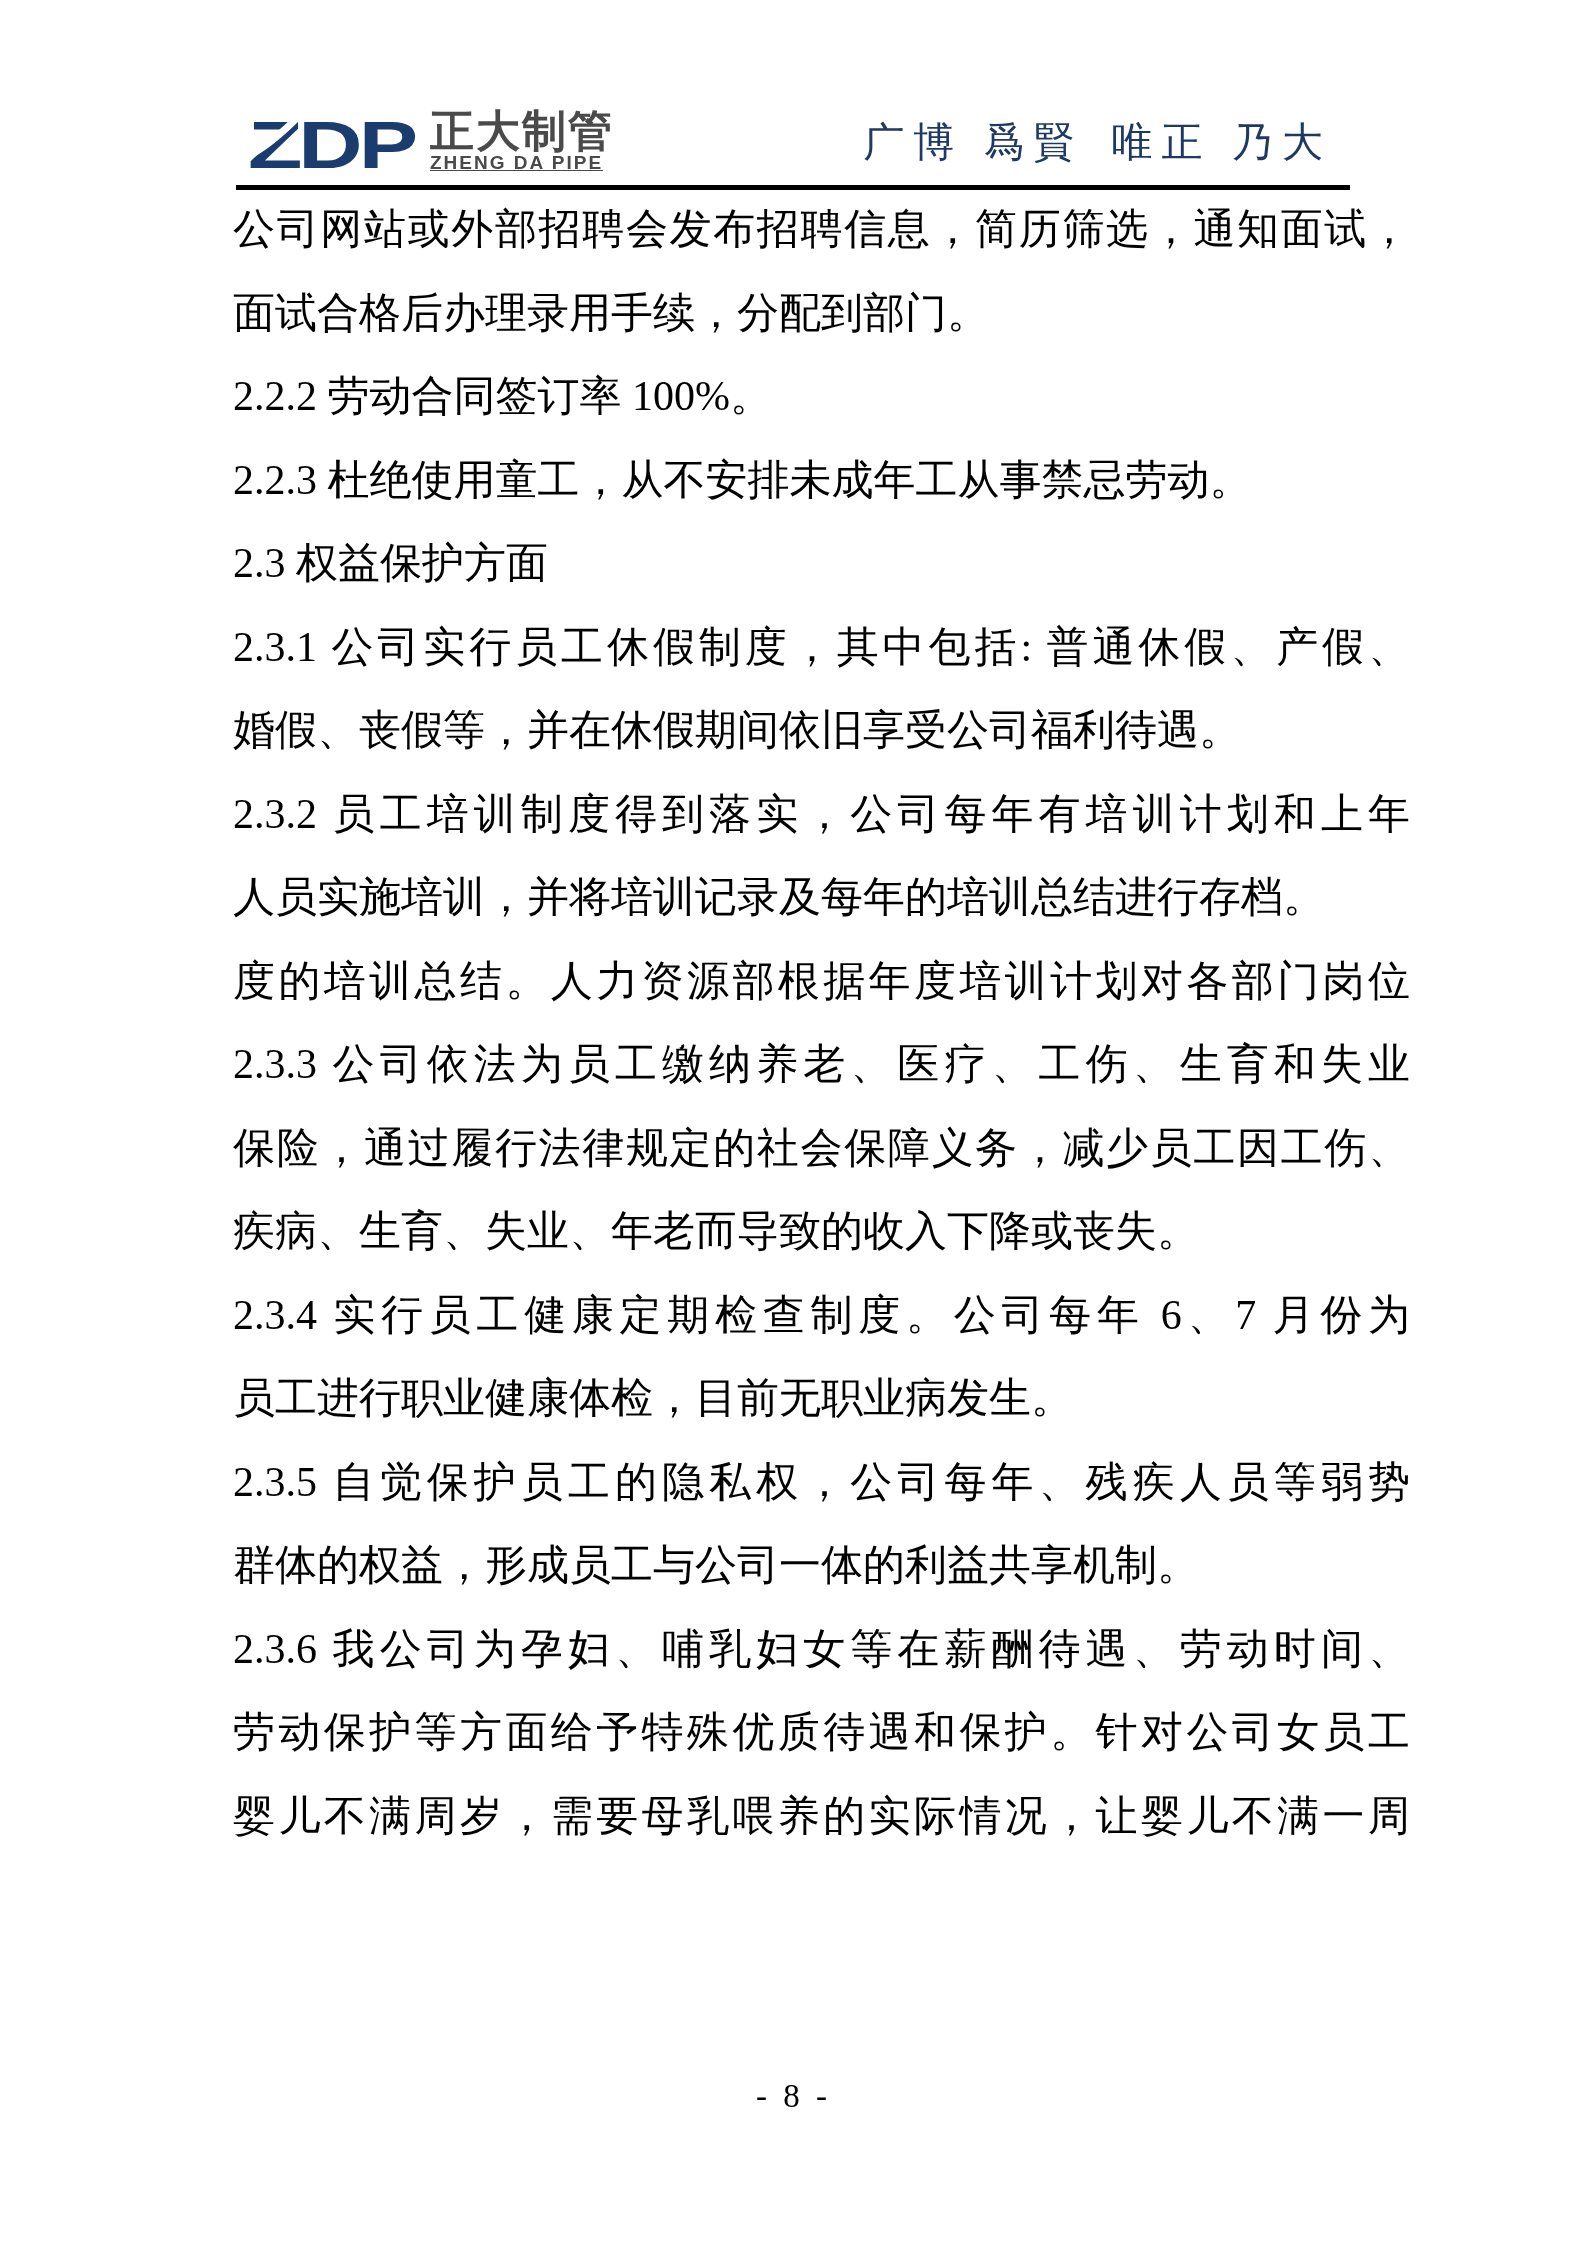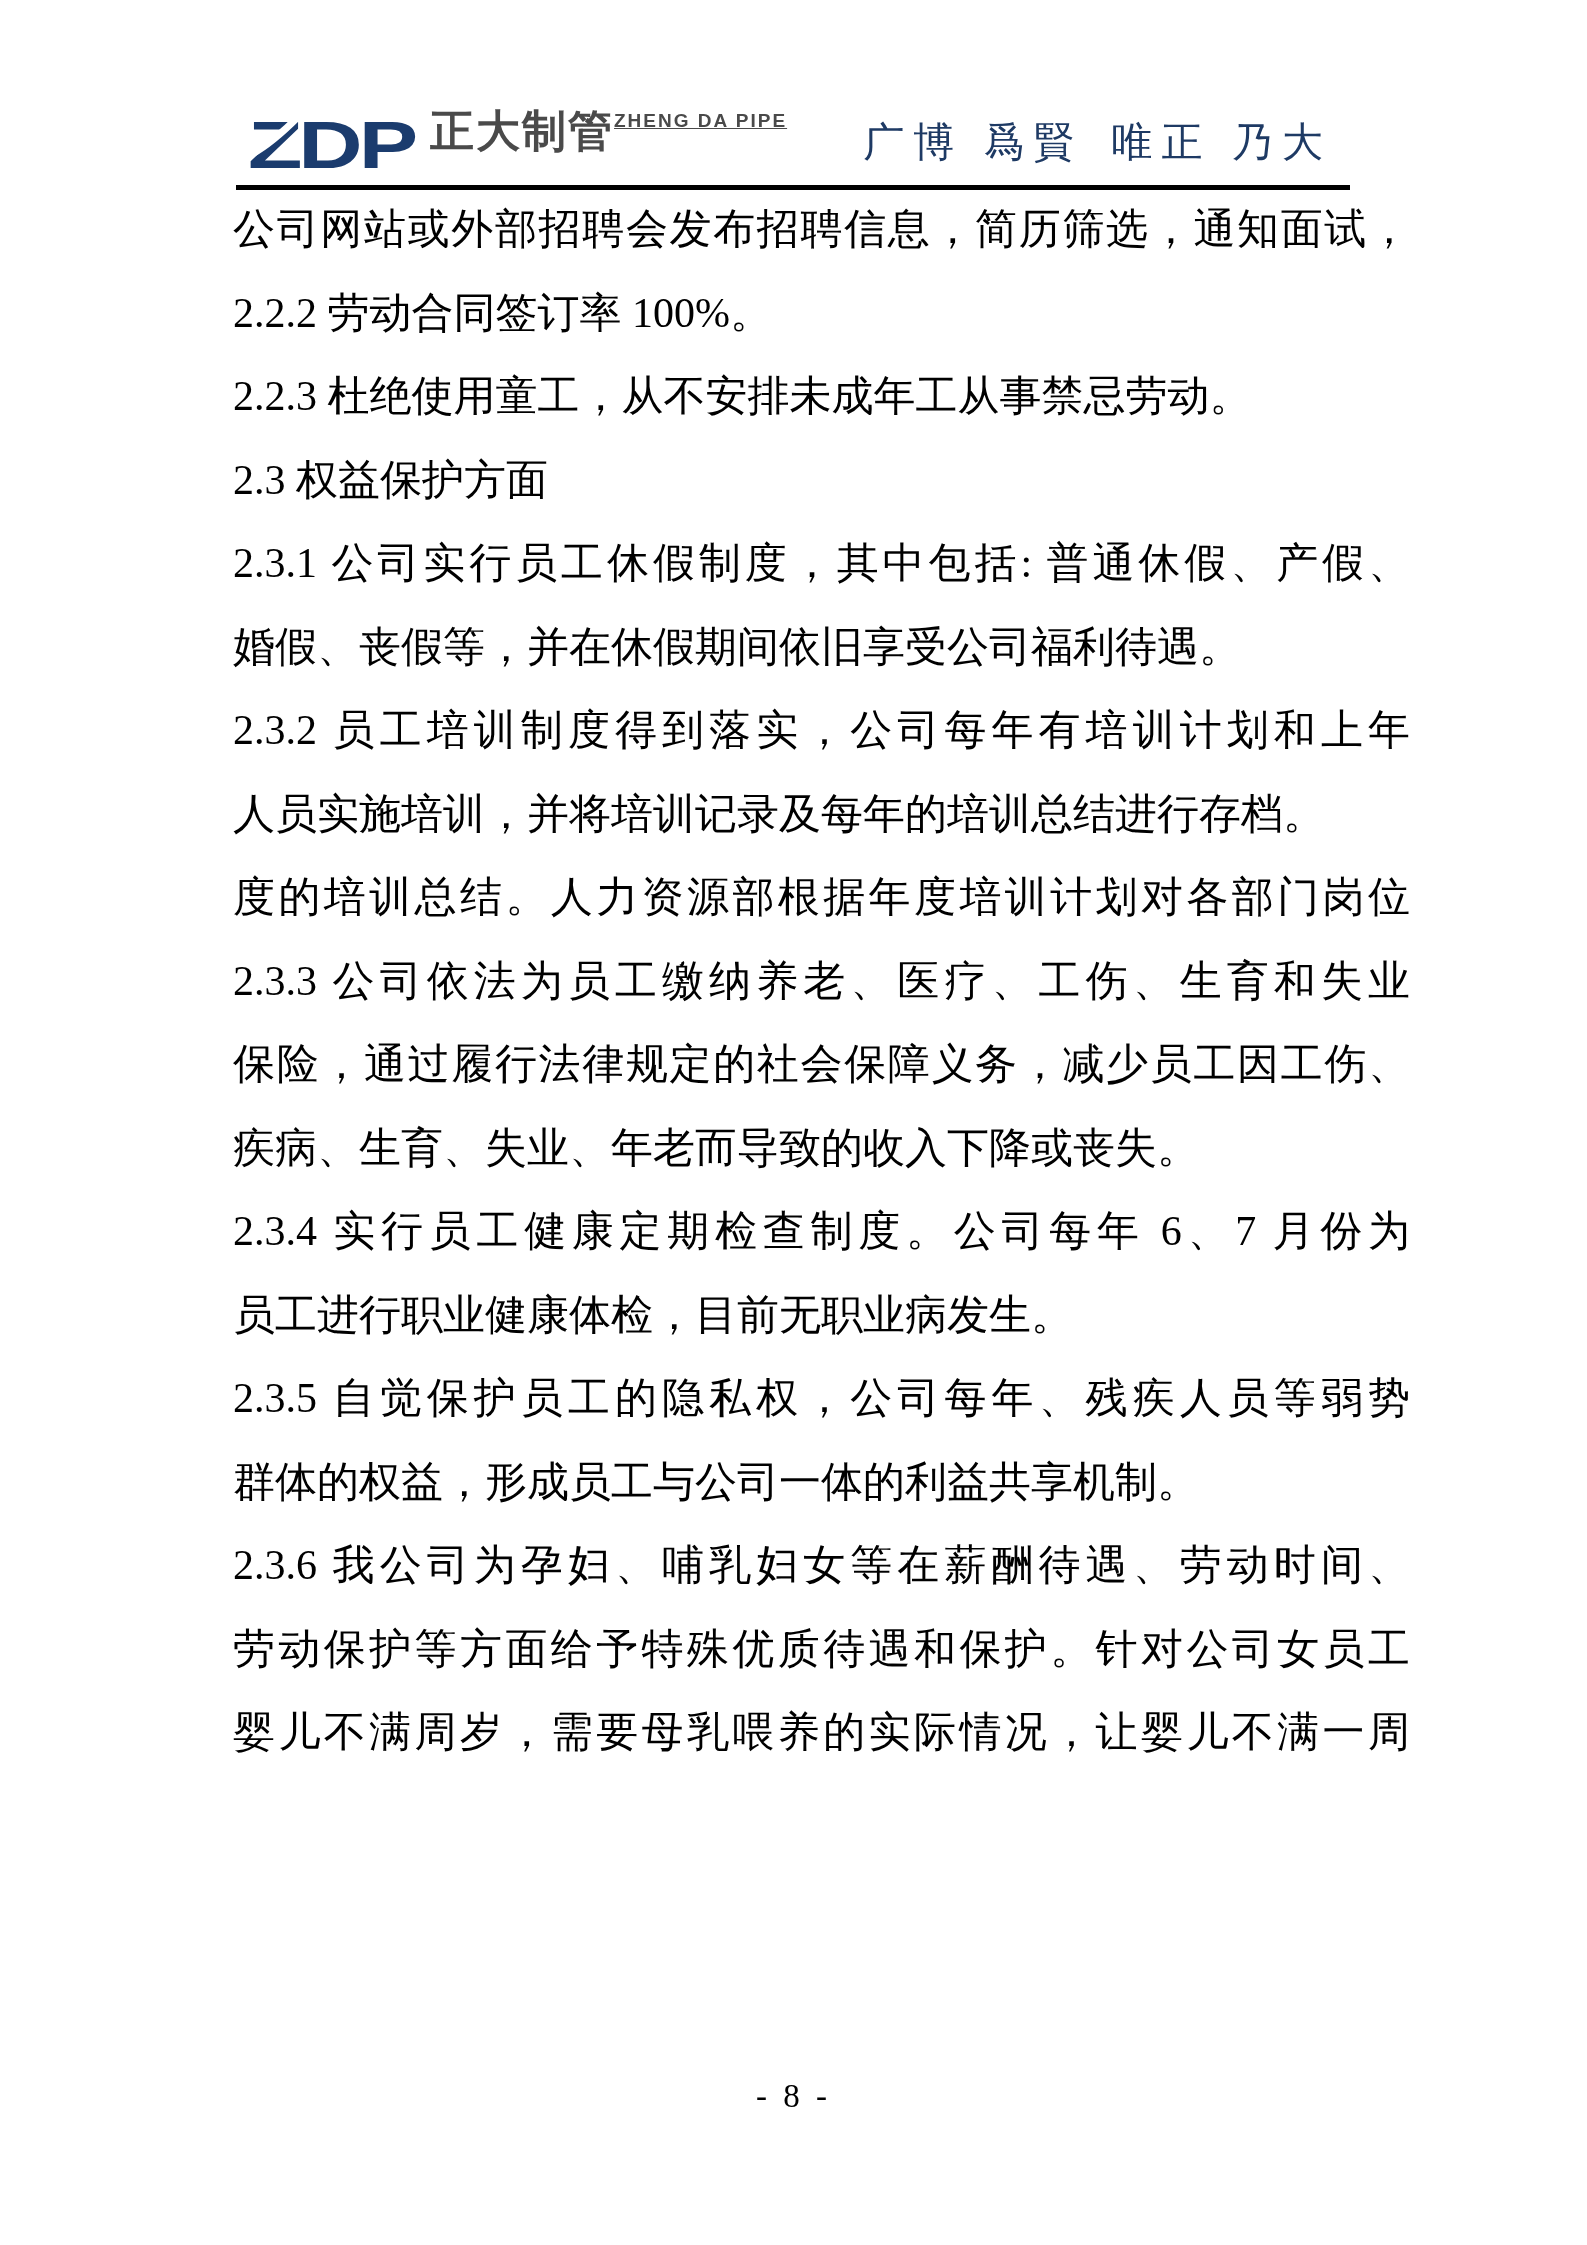--- a/index.html
+++ b/index.html
@@ -29,21 +29,21 @@
     font-family: "Liberation Sans", "DejaVu Sans", sans-serif;
     font-weight: 800;
     font-size: 66px;
     letter-spacing: -3px;
     fill: var(--brand-navy, #1b3c6e);
   }
   .brand-text {
     margin-left: 14px;
     height: 62px;
     display: flex;
-    flex-direction: row;
+    flex-direction: column;
     justify-content: space-between;
     font-family: "Liberation Sans", "DejaVu Sans", sans-serif;
     color: var(--logo-gray, #4a4a4a);
   }
   .brand-cn {
     font-size: 44px;
     font-weight: 700;
     line-height: 40px;
     letter-spacing: 2px;
     white-space: nowrap;
@@ -134,20 +134,21 @@
       <span>广博 爲賢</span><span class="gap"></span><span>唯正 乃大</span>
     </div>
 
   </header>
 
   <div class="rule"></div>
 
   <main class="doc-body">
 
   <div class="line j">公司网站或外部招聘会发布招聘信息，简历筛选，通知面试，</div>
+      <div class="line">面试合格后办理录用手续，分配到部门。</div>
       <div class="line">2.2.2 劳动合同签订率 100%。</div>
       <div class="line">2.2.3 杜绝使用童工，从不安排未成年工从事禁忌劳动。</div>
       <div class="line">2.3 权益保护方面</div>
       <div class="line j">2.3.1 公司实行员工休假制度，其中包括: 普通休假、产假、</div>
       <div class="line">婚假、丧假等，并在休假期间依旧享受公司福利待遇。</div>
       <div class="line j">2.3.2 员工培训制度得到落实，公司每年有培训计划和上年</div>
       <div class="line">人员实施培训，并将培训记录及每年的培训总结进行存档。</div>
       <div class="line j">度的培训总结。人力资源部根据年度培训计划对各部门岗位</div>
       <div class="line j">2.3.3 公司依法为员工缴纳养老、医疗、工伤、生育和失业</div>
       <div class="line j">保险，通过履行法律规定的社会保障义务，减少员工因工伤、</div>

